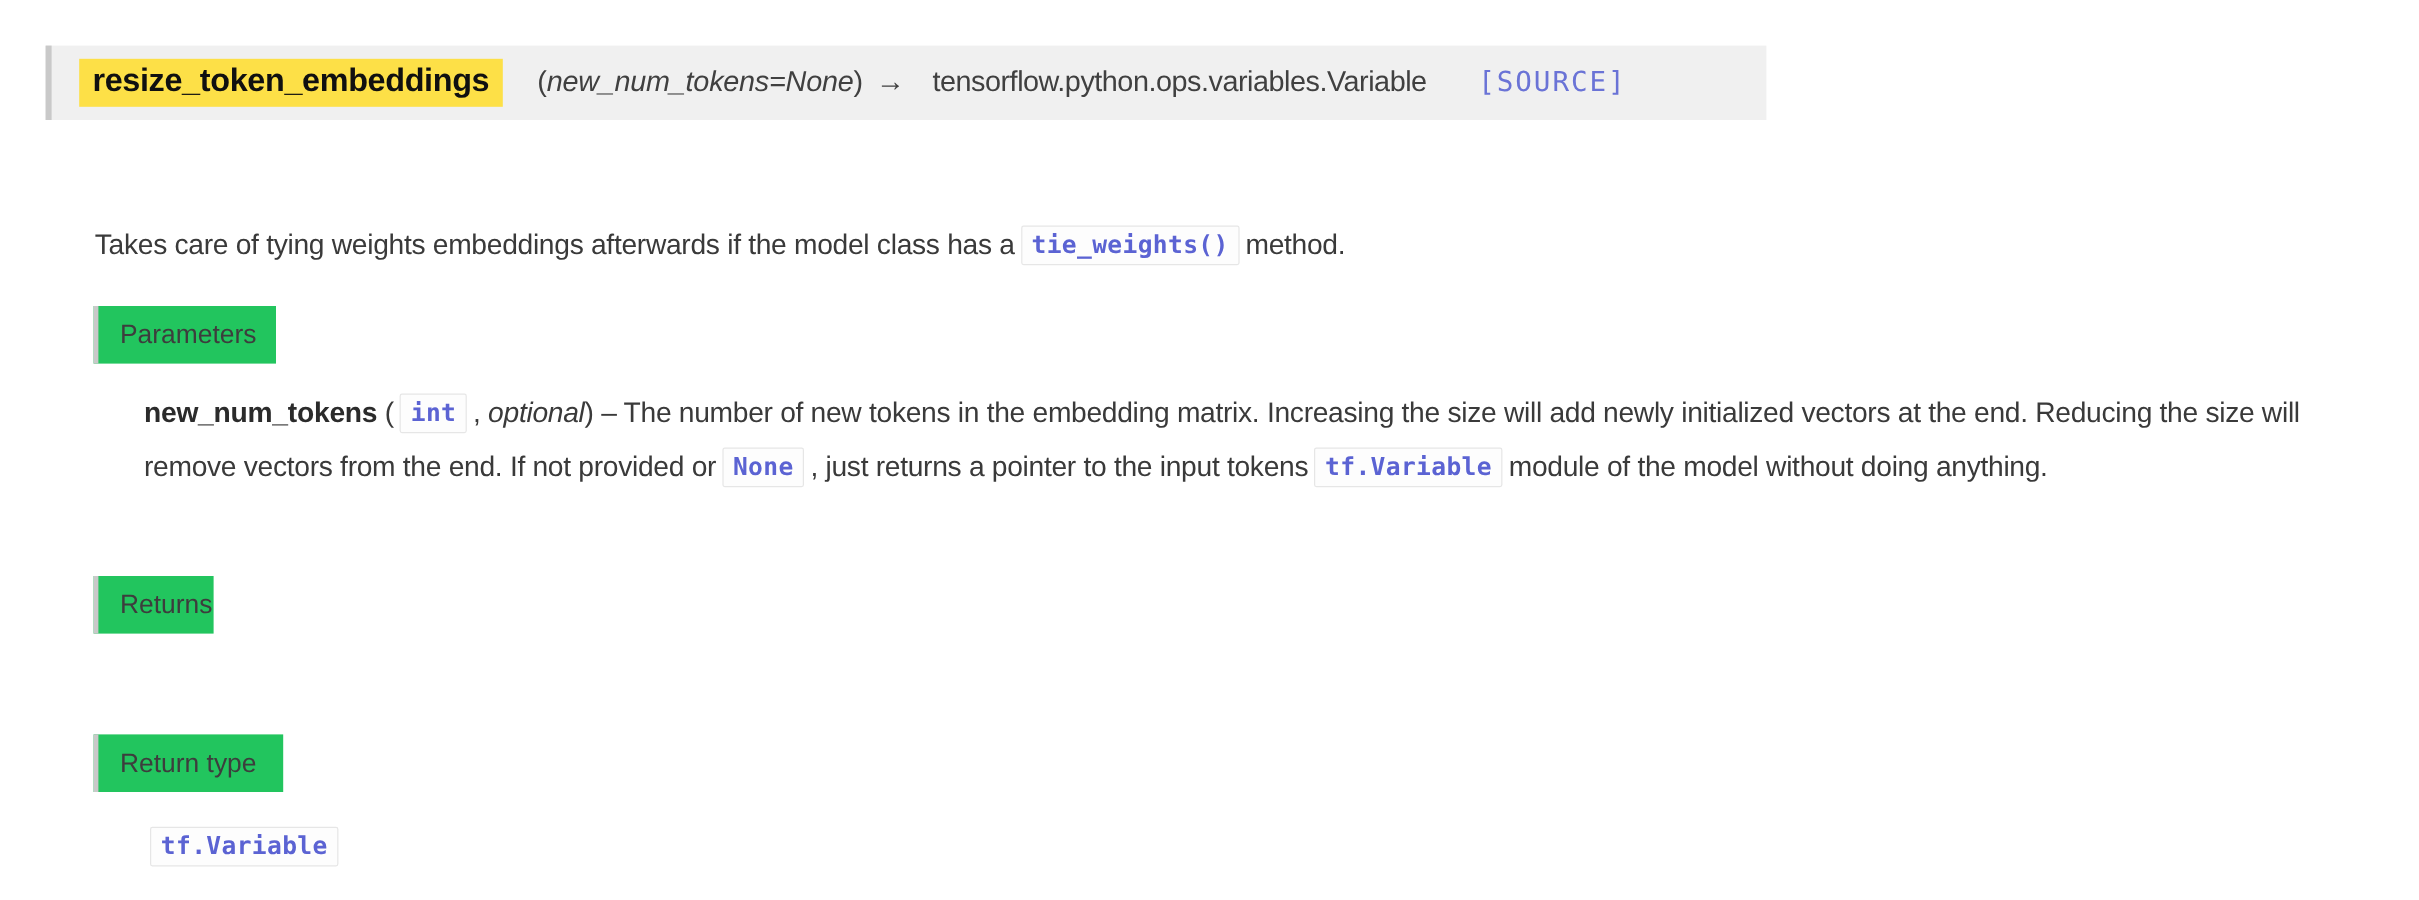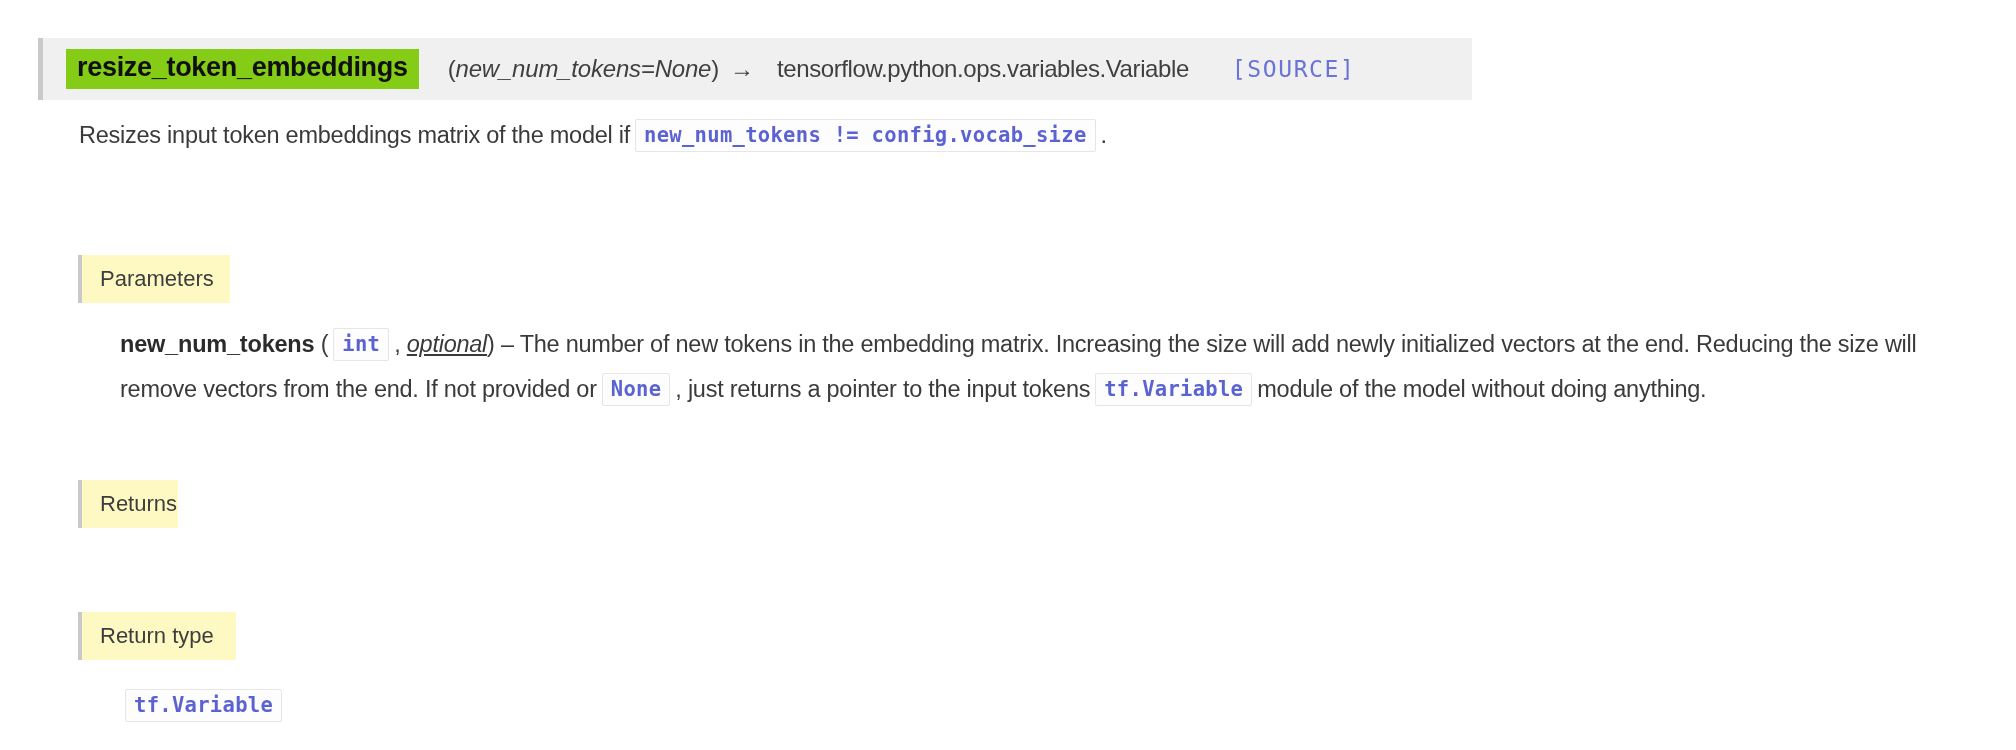--- a/index.html
+++ b/index.html
@@ -32,21 +32,21 @@
     width: 1434px;
     height: 62px;
     background: #f0f0f0;
     border-left: 5px solid #c9c9c9;
     box-sizing: border-box;
     display: flex;
     align-items: center;
     padding-left: 23px;
   }
   .sig-name {
-    background: #84cc16;
+    background: #fde047;
     color: #101010;
     font-weight: bold;
     font-size: 27px;
     letter-spacing: -0.3px;
     padding: 4px 11px 6px 11px;
     line-height: 1.08;
     white-space: nowrap;
   }
   .sig-params {
     font-size: 24px;
@@ -102,21 +102,21 @@
     padding: 3px 8px 4px 8px;
     margin: 0 5px;
     letter-spacing: 0.3px;
     white-space: pre;
     vertical-align: 1px;
   }
 
   
   .field-head {
     position: absolute;
-    background: #fef9c3;
+    background: #22c55e;
     border-left: 4px solid #c9c9c9;
     box-sizing: border-box;
     height: 48px;
     display: flex;
     align-items: center;
     padding: 0 22px 0 18px;
     font-size: 22px;
     color: #3d3d3d;
     white-space: nowrap;
   }
@@ -146,21 +146,21 @@
     left: 120px;
     top: 683px;
     white-space: nowrap;
   }
   .param-name {
     font-weight: bold;
     color: #2b2b2b;
     letter-spacing: -0.2px;
   }
   .param-type-open, .param-type-close { color: #3a3a3a; }
-  .param-optional { font-style: italic; text-decoration: underline; }
+  .param-optional { font-style: italic; }
 
   
   .watermark {
     position: absolute;
     right: 28px;
     top: 628px;
     font-size: 46px;
     color: #e2e2e2;
     letter-spacing: 2px;
     white-space: nowrap;
@@ -174,24 +174,24 @@
 <div class="doc-root">
 
   <div class="sig-bar">
     <span class="sig-name">resize_token_embeddings</span>
     <span class="sig-params"><span>(</span><span class="ital">new_num_tokens=None</span><span>)</span></span>
     <span class="sig-arrow">→</span>
     <span class="sig-return">tensorflow.python.ops.variables.Variable</span>
     <a class="sig-source" href="#">[SOURCE]</a>
   </div>
 
-  <div class="para" id="para-1">
-    <span>Resizes input token embeddings matrix of the model if</span><code class="inline">new_num_tokens != config.vocab_size</code><span>.</span>
-  </div>
-
+
+  <div class="para" id="para-2">
+    <span>Takes care of tying weights embeddings afterwards if the model class has a</span><code class="inline">tie_weights()</code><span>method.</span>
+  </div>
 
   <div class="field-head" id="head-parameters">
     <span>Parameters</span>
   </div>
   <div class="field-body" id="body-parameters">
     <span class="param-name">new_num_tokens</span>
     <span class="param-type-open">(</span><code class="inline">int</code><span>,</span>
     <span class="param-optional">optional</span><span class="param-type-close">)</span>
     <span>–</span>
     <span>The number of new tokens in the embedding matrix. Increasing the size will add newly initialized vectors at the end. Reducing the size will remove vectors from the end. If not provided or</span><code class="inline">None</code><span>, just returns a pointer to the input tokens</span><code class="inline">tf.Variable</code><span>module of the model without doing anything.</span>

